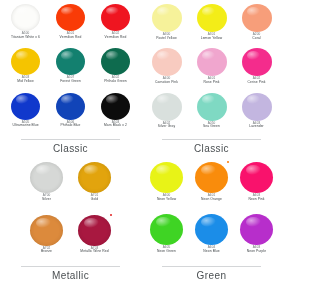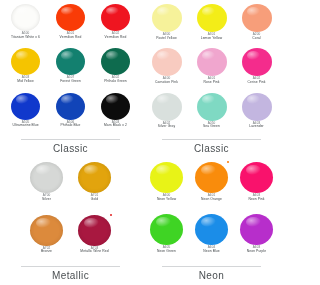--- a/index.html
+++ b/index.html
@@ -366,15 +366,15 @@
           <span class="blob-wrap">
             <span class="blob size-neon" style="background: rgb(183, 46, 203);"></span>
           </span>
           <div class="lbl">
             <span class="code">A603</span>
             <span class="name">Neon Purple</span>
           </div>
         </div>
       </div>
       <div class="rule"></div>
-      <div class="group-title">Neon</div>
+      <div class="group-title">Green</div>
     </div>
   </div>
 
 </body></html>

